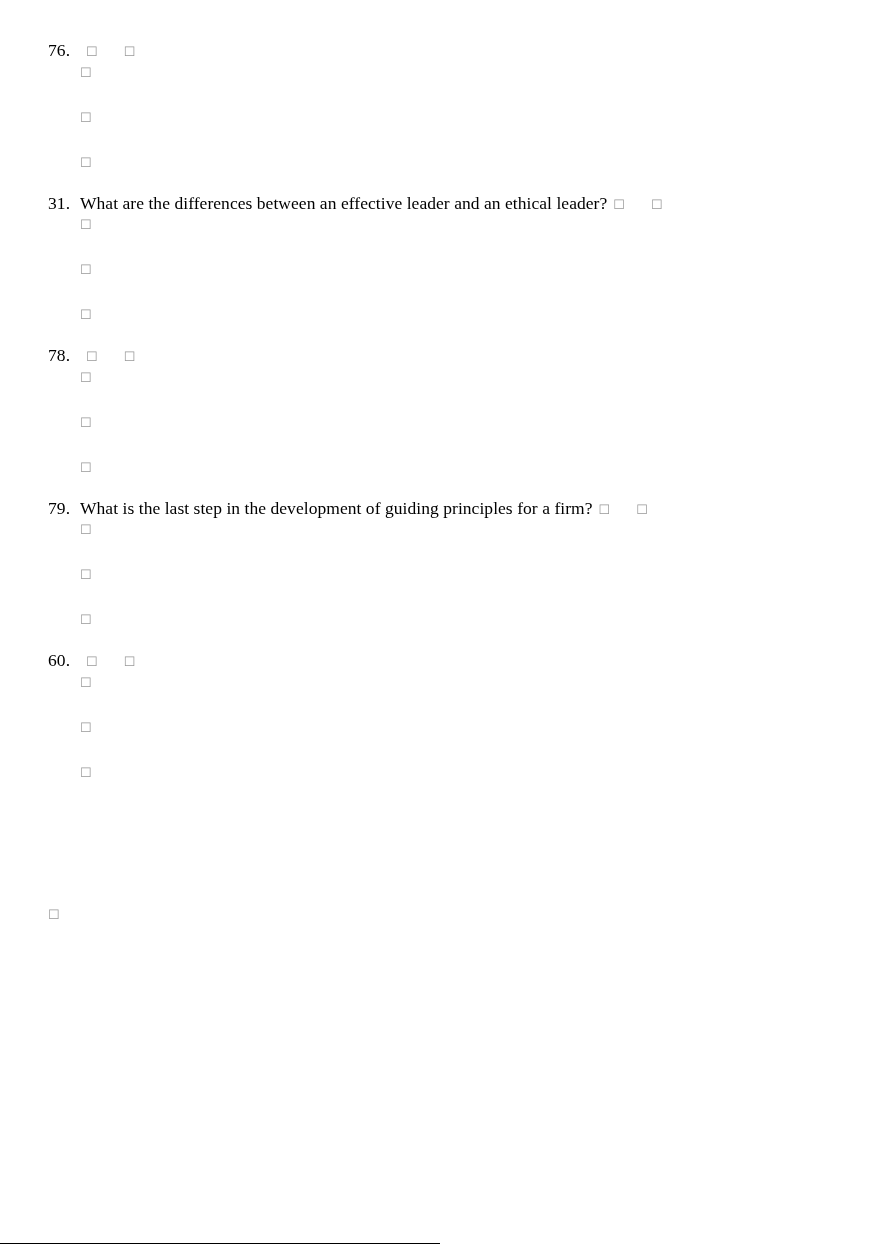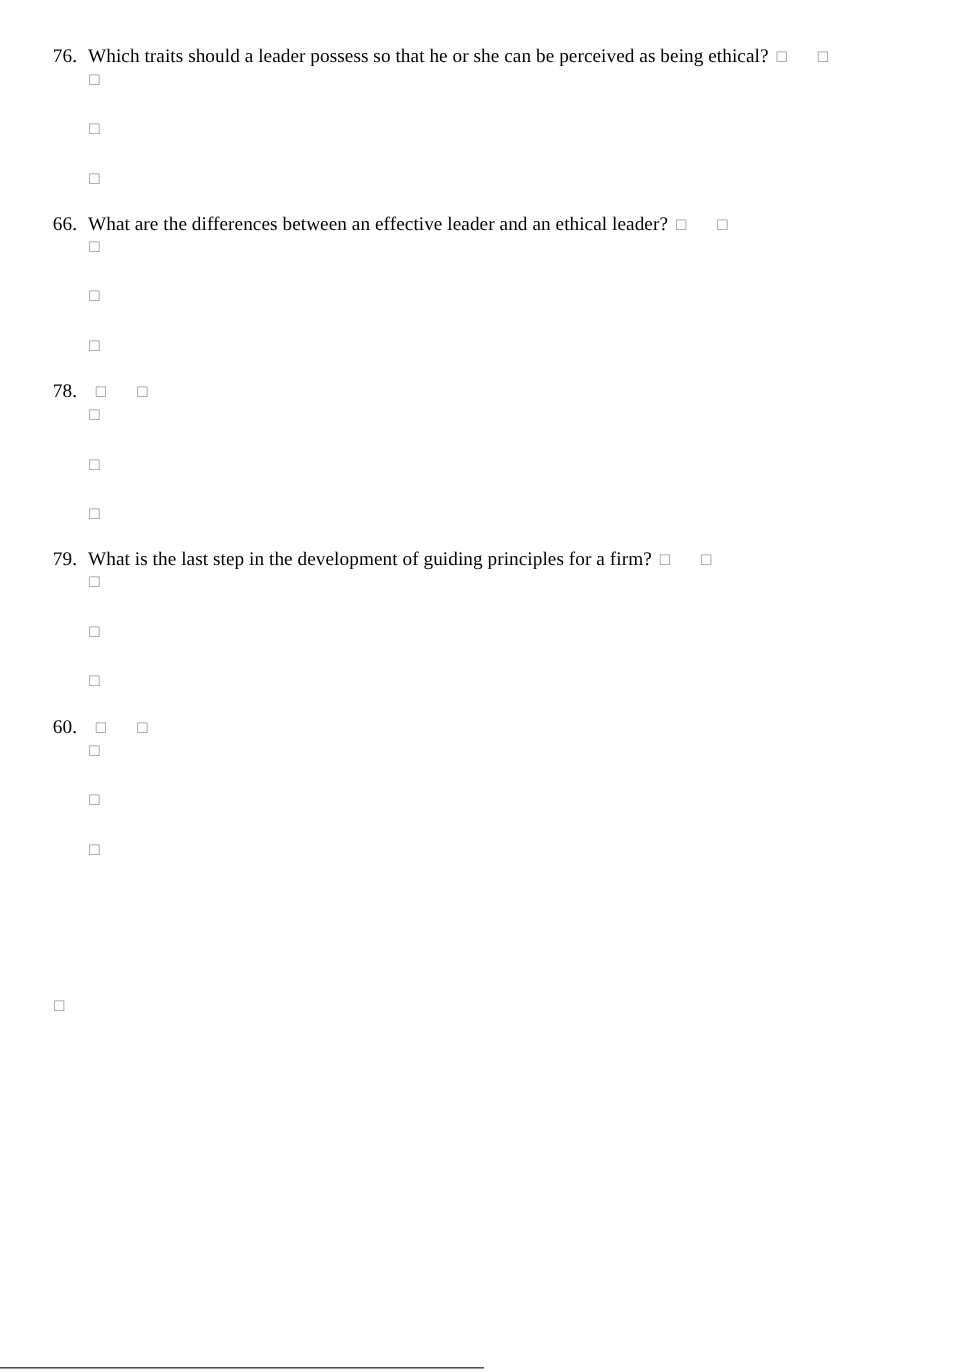--- a/index.html
+++ b/index.html
@@ -90,40 +90,39 @@
 </head>
 <body>
 
 <div class="page">
 
   <div class="qlist">
 
     <div class="question">
       <div class="q-line">
         <span class="q-num">76.</span>
-        <span class="q-text">Which traits should a leader possess so that he or she can be perceived as being ethical?</span>
-        <span class="box-glyph">☐</span>
-        <span class="box-glyph second">☐</span>
-      </div>
-      <div class="answer-lines">
-        <div class="ans-row">
-            <span class="box-glyph">☐</span>
-          </div>
-        <div class="ans-row">
-            <span class="box-glyph">☐</span>
-          </div>
-        <div class="ans-row">
-            <span class="box-glyph">☐</span>
-          </div>
-      </div>
-    </div>
-
-    <div class="question">
-      <div class="q-line">
-        <span class="q-num">66.</span>
+        <span class="box-glyph">☐</span>
+        <span class="box-glyph second">☐</span>
+      </div>
+      <div class="answer-lines">
+        <div class="ans-row">
+            <span class="box-glyph">☐</span>
+          </div>
+        <div class="ans-row">
+            <span class="box-glyph">☐</span>
+          </div>
+        <div class="ans-row">
+            <span class="box-glyph">☐</span>
+          </div>
+      </div>
+    </div>
+
+    <div class="question">
+      <div class="q-line">
+        <span class="q-num">31.</span>
         <span class="q-text">What are the differences between an effective leader and an ethical leader?</span>
         <span class="box-glyph">☐</span>
         <span class="box-glyph second">☐</span>
       </div>
       <div class="answer-lines">
         <div class="ans-row">
             <span class="box-glyph">☐</span>
           </div>
         <div class="ans-row">
             <span class="box-glyph">☐</span>

